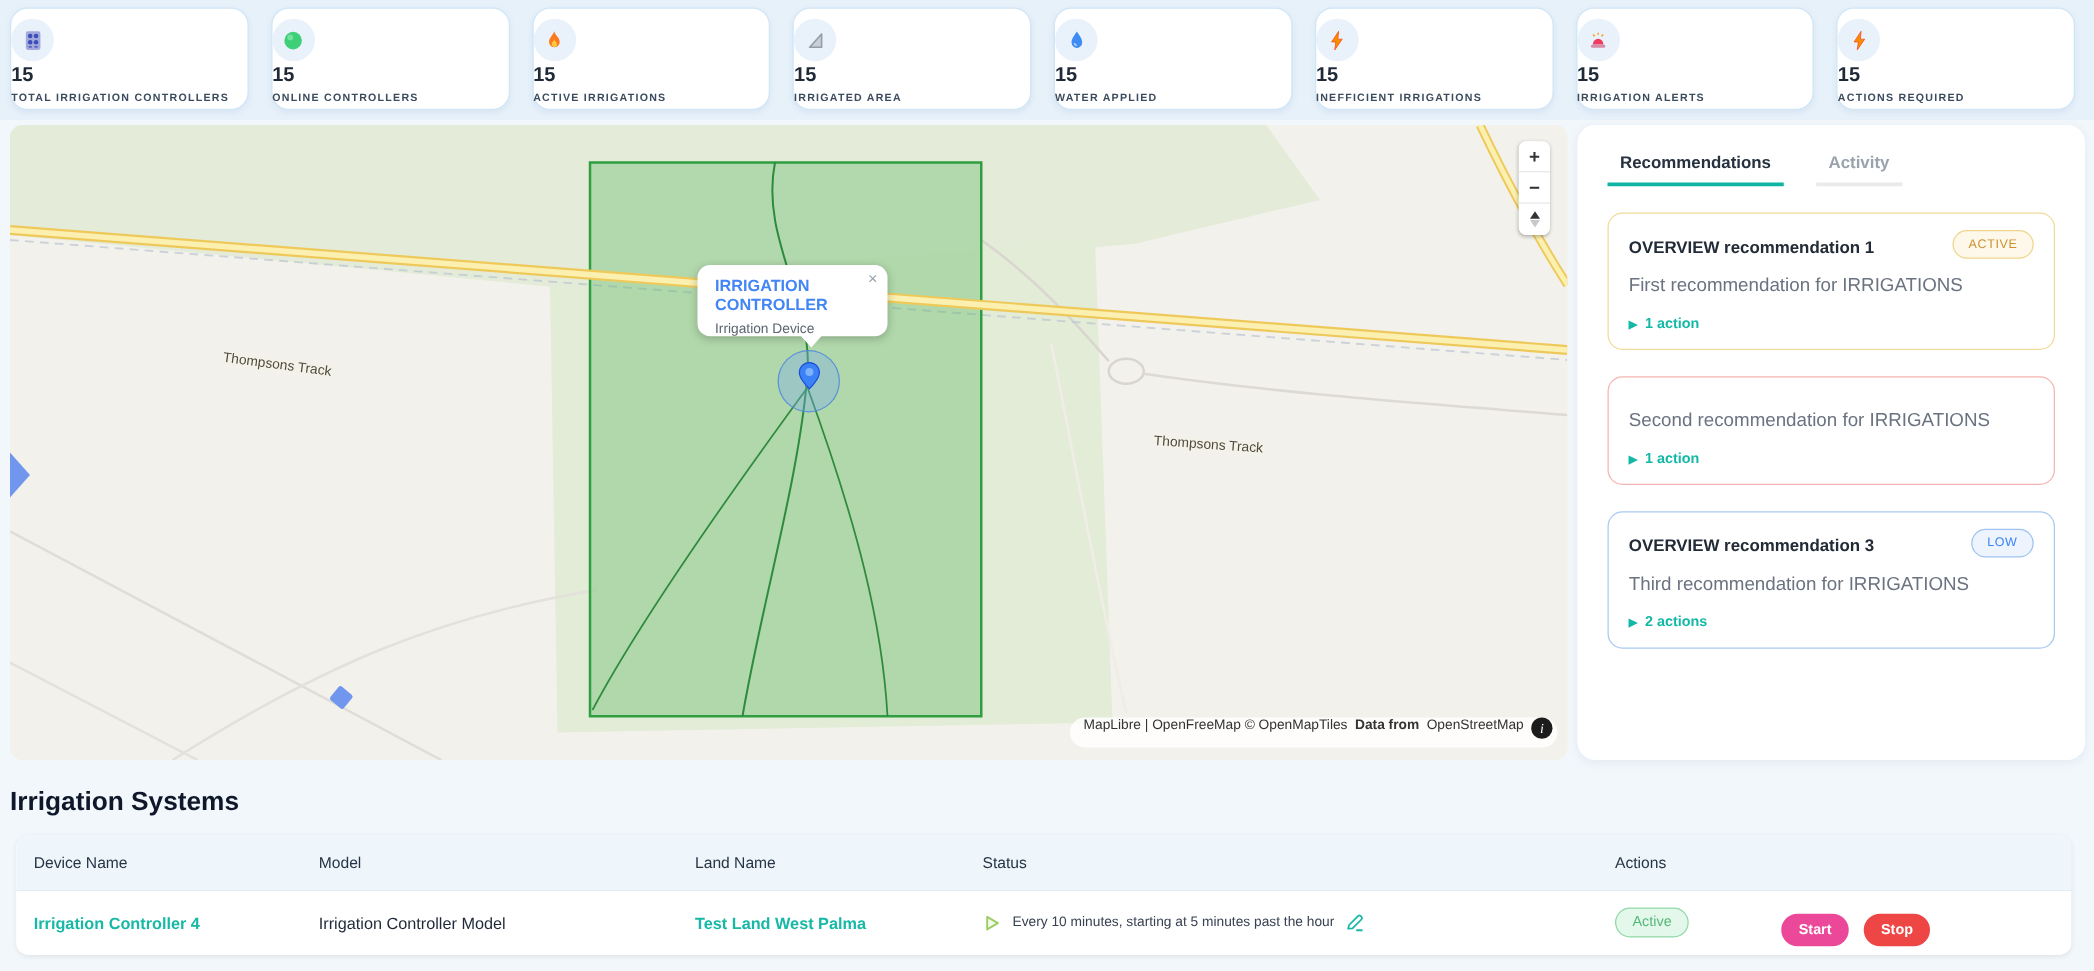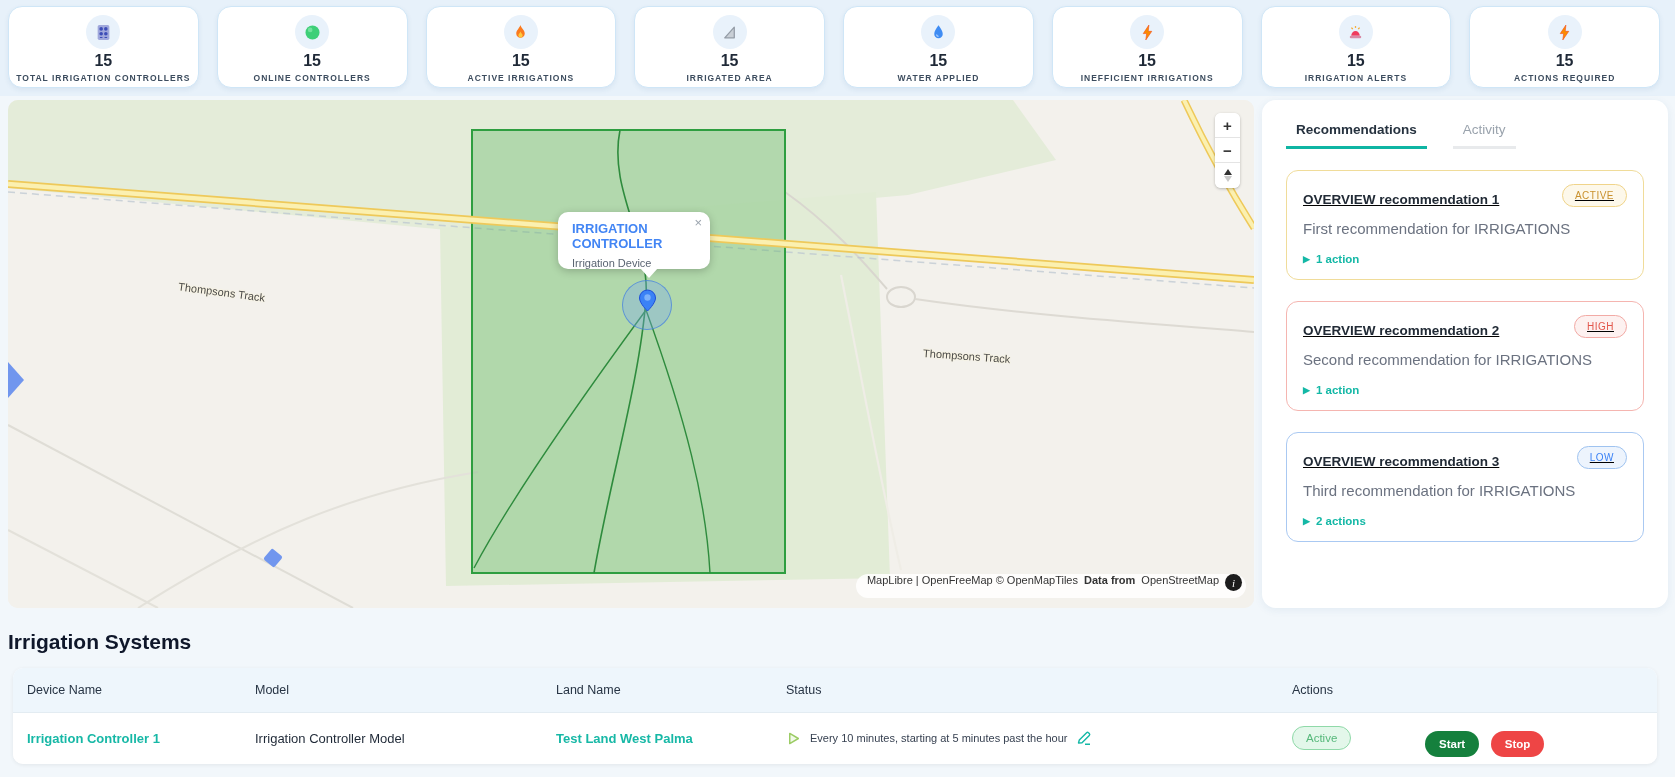--- a/index.html
+++ b/index.html
@@ -2,21 +2,21 @@
 <html><head>
 <meta charset="utf-8">
 <style>
   * { margin:0; padding:0; box-sizing:border-box; }
   html,body { width:1675px; height:777px; font-family:"Liberation Sans", sans-serif; background:#f2f7fb; overflow:hidden; }
   .top-strip { position:absolute; left:0; top:0; width:1675px; height:96px; background:#e7f1fa; }
 
   
   .stats-row { position:absolute; left:8px; top:6px; width:1652px; display:flex; gap:18px; }
   .stat-card { flex:1; background:#fff; border:1px solid #cfe6f7; border-radius:14px; height:82px;
-               box-shadow:0 2px 5px rgba(40,90,140,.08); display:flex; flex-direction:column; align-items:center; padding-top:8px; }
+               box-shadow:0 2px 5px rgba(40,90,140,.08); display:flex; flex-direction:column; padding-top:8px; }
   .stat-icon { width:34px; height:34px; border-radius:50%; background:#e9f2fb; display:flex; align-items:center; justify-content:center; }
   .stat-value { font-size:16px; font-weight:700; color:#1f2937; margin-top:3px; }
   .stat-label { font-size:8.5px; font-weight:700; letter-spacing:1px; color:#3c4c5e; margin-top:3px; text-transform:uppercase; }
 
   
   .map { position:absolute; left:8px; top:100px; width:1246px; height:508px; border-radius:10px; overflow:hidden; background:#f3f1ec; }
   .map svg.base { position:absolute; left:0; top:0; }
   .road-label { position:absolute; font-size:11px; color:#4a4a4a; text-shadow:0 0 2px #fdf6d8,0 0 2px #fdf6d8; white-space:nowrap; }
   .road-label.l1 { left:170px; top:186px; transform:rotate(7.5deg); }
   .road-label.l2 { left:915px; top:250px; transform:rotate(4deg); }
@@ -44,28 +44,28 @@
   .attrib { position:absolute; right:8px; bottom:10px; height:24px; background:rgba(255,255,255,.85);
             border-radius:12px; display:flex; align-items:flex-start; gap:6px; padding:0 4px 0 11px; font-size:11px; color:#333; }
   .attrib b { font-weight:700; }
   .info-btn { width:17px; height:17px; border-radius:50%; background:#1c1c1c; color:#fff; display:flex; align-items:center;
               justify-content:center; font-family:"Liberation Serif", serif; font-style:italic; font-size:11px; cursor:pointer; }
 
   
   .panel { position:absolute; left:1262px; top:100px; width:406px; height:508px; background:#fff; border-radius:14px;
            box-shadow:0 2px 8px rgba(40,90,140,.08); padding:22px 24px; }
   .tabs { display:flex; gap:26px; }
-  .tab { font-size:13.5px; padding:0 10px 9px 10px; cursor:pointer; }
+  .tab { font-size:13.5px; padding:0 10px 9px 10px; cursor:pointer;font-weight:bold; }
   .tab.active { color:#26323f; font-weight:600; border-bottom:3px solid #0fb5a3; }
   .tab.inactive { color:#9aa3ad; border-bottom:3px solid #e8eaec; }
   .rec-card { border-radius:12px; padding:13px 16px 14px 16px; margin-top:21px; background:#fff; }
   .rec-card.medium { border:1px solid #f0dc9a; }
   .rec-card.high   { border:1px solid #f5b5b0; }
   .rec-card.low    { border:1px solid #aac9f2; }
-  .rec-head { display:flex; justify-content:space-between; align-items:flex-end;text-decoration:underline; }
+  .rec-head { display:flex; justify-content:space-between; align-items:center; }
   .rec-title { font-size:13.5px; font-weight:700; color:#222b36; padding-top:3px; }
   .badge { font-size:10px; letter-spacing:.5px; padding:5px 12px; border-radius:13px; font-weight:400; }
   .badge.medium { color:#c9912e; background:#fdf8ea; border:1px solid #f0d48a; }
   .badge.high   { color:#e2574c; background:#fdf1f0; border:1px solid #f2aaa5; }
   .badge.low    { color:#3b82f6; background:#edf4fd; border:1px solid #9fc3f0; }
   .rec-desc { font-size:15px; color:#6b7280; margin-top:13px; }
   .rec-action { font-size:11.5px; font-weight:700; color:#14b8a6; margin-top:16px; display:flex; align-items:center; gap:6px; cursor:pointer; }
   .rec-action .tri { font-size:9px; }
 
   
@@ -74,21 +74,21 @@
                box-shadow:0 1px 4px rgba(0,0,0,.07); overflow:hidden; }
   .thead, .trow { display:grid; grid-template-columns:228px 301px 230px 506px 133px 1fr; align-items:center; padding-left:14px; }
   .thead { height:45px; background:#eef6fc; border-bottom:1px solid #e3ecf2; font-size:12.5px; color:#273444; }
   .trow { height:50px; font-size:13px; color:#1f2937; background:#fff; }
   .link { color:#17b8a6; font-weight:700; cursor:pointer; }
   .sched-cell { display:flex; align-items:center; gap:9px; font-size:11px; color:#374151; }
   .pill-status { display:inline-block; font-size:11.5px; color:#56b87a; background:#e3f7ea; border:1px solid #8fd9a8;
                  padding:5px 13px; border-radius:15px; }
   .btn { display:inline-block; font-size:11.5px; font-weight:700; color:#fff; border:none; padding:7px 14px;
          border-radius:16px; cursor:pointer; margin-right:8px; font-family:"Liberation Sans", sans-serif; }
-  .btn.start { background:#15803d;margin-top:12px; }
+  .btn.start { background:#ec4899;margin-top:12px; }
   .btn.stop  { background:#ee4545; }
 </style>
 </head>
 <body>
 
 <div class="top-strip"></div>
 
 <div class="stats-row">
   <div class="stat-card">
     <div class="stat-icon">
@@ -257,24 +257,20 @@
       <div class="badge medium">ACTIVE</div>
     </div>
     <div class="rec-desc">First recommendation for IRRIGATIONS</div>
     <div class="rec-action">
       <span class="tri">▶</span>
       <span>1 action</span>
     </div>
   </div>
 
   <div class="rec-card high">
-    <div class="rec-head">
-      <div class="rec-title">OVERVIEW recommendation 2</div>
-      <div class="badge high">HIGH</div>
-    </div>
     <div class="rec-desc">Second recommendation for IRRIGATIONS</div>
     <div class="rec-action">
       <span class="tri">▶</span>
       <span>1 action</span>
     </div>
   </div>
 
   <div class="rec-card low">
     <div class="rec-head">
       <div class="rec-title">OVERVIEW recommendation 3</div>
@@ -292,21 +288,21 @@
 
 <div class="sys-table">
   <div class="thead">
     <div>Device Name</div>
     <div>Model</div>
     <div>Land Name</div>
     <div>Status</div>
     <div>Actions</div>
   </div>
   <div class="trow">
-    <div class="link">Irrigation Controller 1</div>
+    <div class="link">Irrigation Controller 4</div>
     <div>Irrigation Controller Model</div>
     <div class="link">Test Land West Palma</div>
     <div class="sched-cell">
       <svg width="15" height="15" viewBox="0 0 14 14">
           <path d="M3.5 2.3 L11.5 7 L3.5 11.7 Z" fill="#f2faea" stroke="#9ccc65" stroke-width="1.4" stroke-linejoin="round"></path>
         </svg>
       <span>Every 10 minutes, starting at 5 minutes past the hour</span>
       <svg width="16" height="16" viewBox="0 0 16 16">
           <path d="M2.5 13 L3.3 10 L10.6 2.7 a1.3 1.3 0 0 1 1.8 0 l0.9 0.9 a1.3 1.3 0 0 1 0 1.8 L6 12.7 Z" fill="none" stroke="#14b8a6" stroke-width="1.4" stroke-linejoin="round"></path>
           <path d="M9 14.2 H14" stroke="#14b8a6" stroke-width="1.6"></path>

